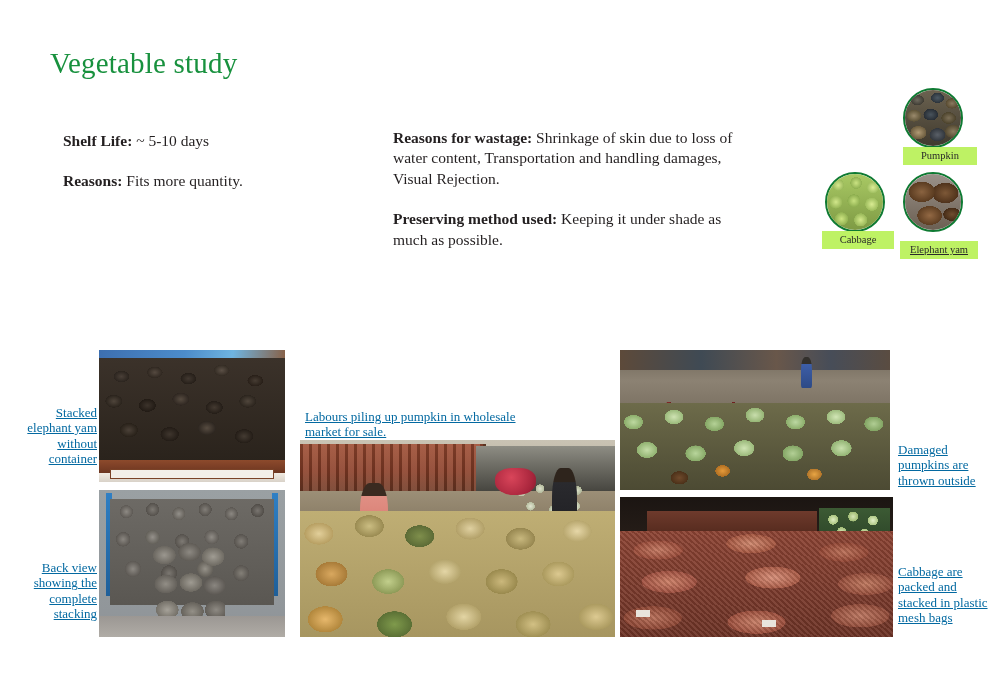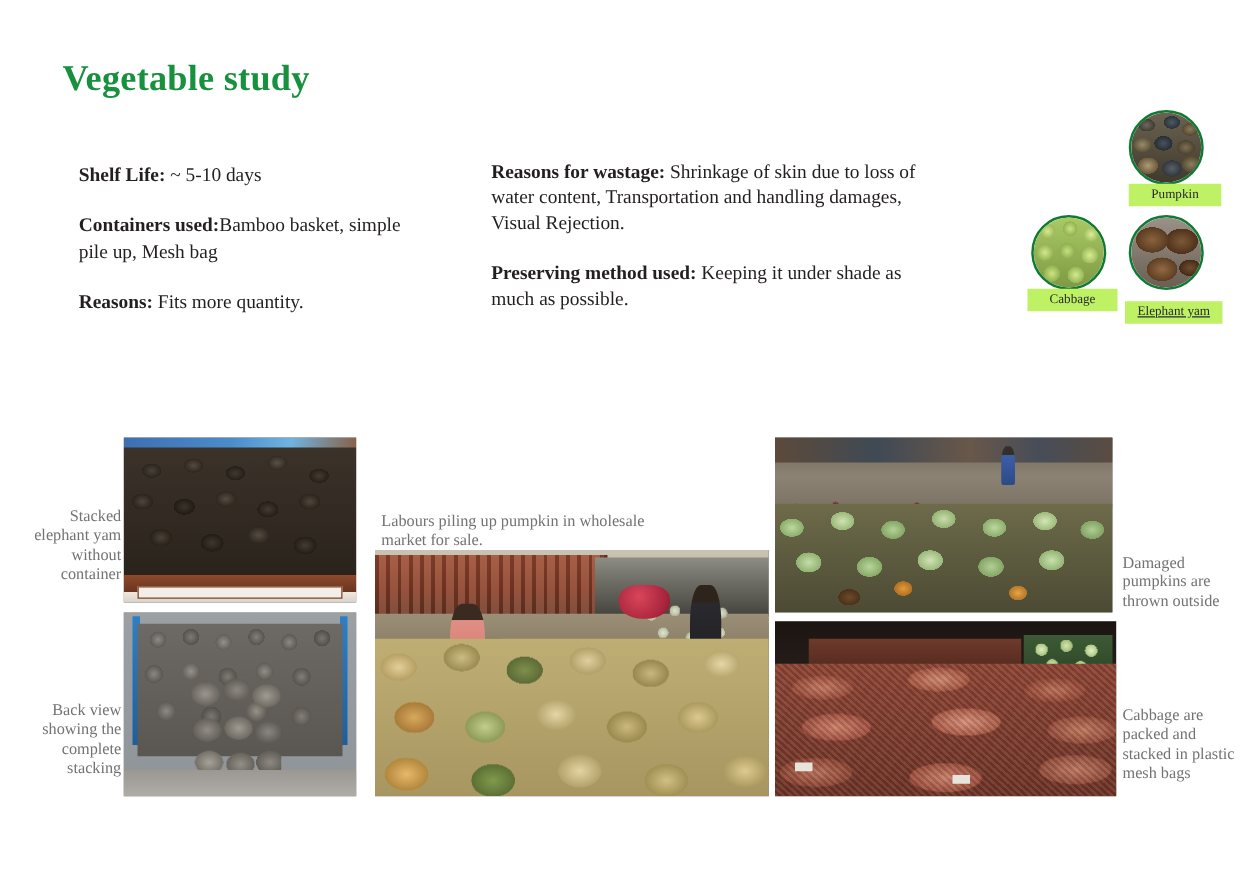--- a/index.html
+++ b/index.html
@@ -15,21 +15,21 @@
     font-family: "Liberation Serif", "DejaVu Serif", serif;
     color: #231f20;
   }
 
   
   #page-title {
     position: absolute;
     left: 50px;
     top: 47px;
     font-size: 29px;
-    font-weight: bold;
+    font-weight: normal;
     color: #18913e;
     letter-spacing: 0.2px;
   }
 
   
   .info-col {
     position: absolute;
     font-size: 15.5px;
     line-height: 1.32;
   }
@@ -83,21 +83,22 @@
   #photo-back-view        { left: 99px;  top: 490px; width: 186px; height: 147px; }
   #photo-labours-pumpkin  { left: 300px; top: 440px; width: 315px; height: 197px; }
   #photo-damaged-pumpkins { left: 620px; top: 350px; width: 270px; height: 140px; }
   #photo-cabbage-bags     { left: 620px; top: 497px; width: 273px; height: 140px; }
 
   
   .caption {
     position: absolute;
     font-size: 13px;
     line-height: 1.18;
-    color: #737373;
+    color: #0369a1;
+    text-decoration: underline;
   }
   .caption.right-align { text-align: right; }
   .caption.left-align  { text-align: left; }
 
   #caption-stacked-yam { left: 25px;  top: 405px; width: 72px; }
   #caption-back-view   { left: 15px;  top: 560px; width: 82px; }
   #caption-labours     { left: 305px; top: 409px; width: 230px; }
   #caption-damaged     { left: 898px; top: 442px; width: 100px; }
   #caption-cabbage-bags{ left: 898px; top: 564px; width: 100px; }
 
@@ -351,23 +352,20 @@
 <body>
 
 <div id="page-title">Vegetable study</div>
 
 <div class="info-col" id="info-col-left">
 
   <div class="info-block">
     <span class="info-label">Shelf Life:</span><span class="info-text"> ~ 5-10  days</span>
   </div>
 
-  <div class="info-block">
-    <span class="info-label">Containers used:</span><span class="info-text">Bamboo basket, simple pile up, Mesh bag</span>
-  </div>
 
   <div class="info-block">
     <span class="info-label">Reasons:</span><span class="info-text"> Fits more quantity.</span>
   </div>
 
 </div>
 
 <div class="info-col" id="info-col-mid">
 
   <div class="info-block">

